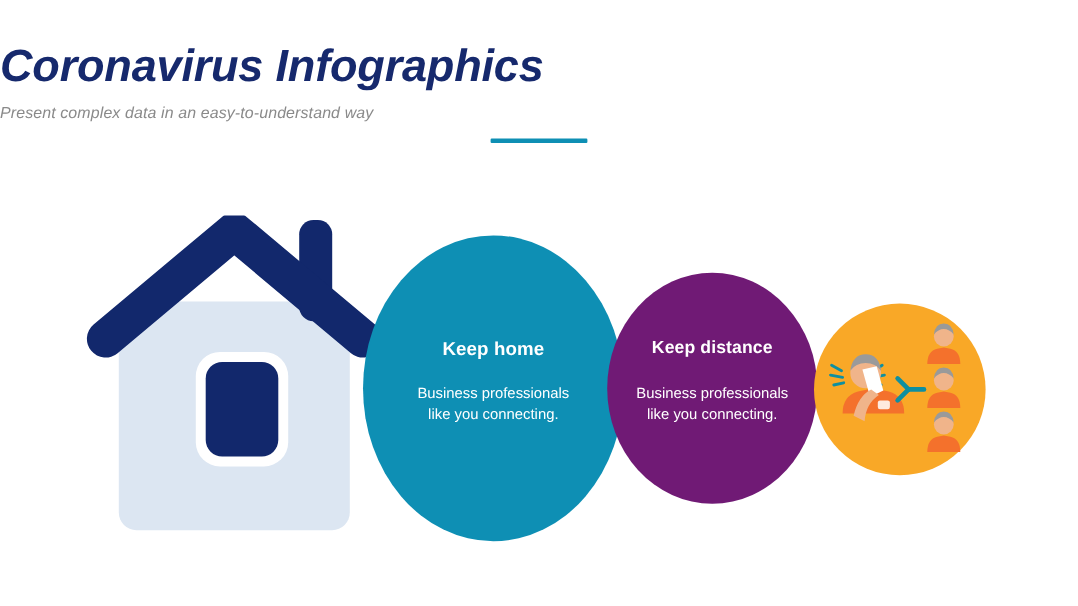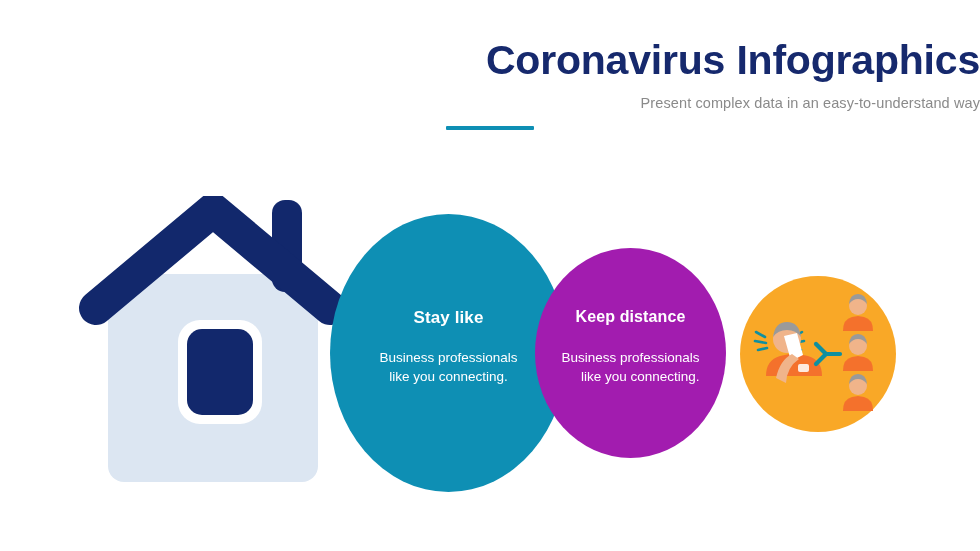--- a/index.html
+++ b/index.html
@@ -20,37 +20,37 @@
     inset: 0;
     background: #ffffff;
   }
 
   
   .header {
     position: absolute;
     top: 38px;
     left: 0;
     width: 980px;
-    text-align: right;
+    text-align: left;
+    font-style: italic;
   }
   .title {
     font-size: 41px;
     font-weight: bold;
     color: #16296d;
     letter-spacing: -0.2px;
     line-height: 1.1;
     margin: 0;
   }
   .subtitle {
     font-size: 14.5px;
     color: #8a8a8a;
     margin: 12px 0 0 0;
     line-height: 1.2;
     letter-spacing: 0.1px;
-    padding-left: 44px;
   }
   .divider {
     width: 88px;
     height: 4px;
     background: #0e8fb4;
     margin: 14px auto 0 auto;
     border-radius: 1px;
   }
 
   
@@ -117,26 +117,25 @@
     box-sizing: border-box;
   }
   .circle-teal {
     left: 330px;
     top: 214px;
     width: 237px;
     height: 278px;
     background: #0e8fb4;
   }
   .circle-yellow {
-    left: 535px;
+    left: 552px;
     top: 248px;
     width: 191px;
     height: 210px;
-    background: #a21caf;
-    text-align: right;
+    background: #701a75;
   }
   .circle-orange {
     left: 740px;
     top: 276px;
     width: 156px;
     height: 156px;
     background: #f9a827;
   }
 
   .c-heading {
@@ -185,21 +184,21 @@
       <svg class="house-roof" viewBox="0 0 270 130">
         <rect x="194" y="4" width="30" height="92" rx="13" fill="#12286c"></rect>
         <path d="M18 112 L135 14 L252 112" fill="none" stroke="#12286c" stroke-width="34" stroke-linecap="round" stroke-linejoin="round"></path>
       </svg>
       <div class="house-door">
         <div class="house-door-inner"></div>
       </div>
     </div>
 
     <div class="circle circle-teal">
-      <div class="c-heading">Stay like</div>
+      <div class="c-heading">Keep home</div>
       <div class="c-body">
         <span>Business professionals</span><br>
         <span>like you connecting.</span>
       </div>
     </div>
 
     <div class="circle circle-yellow">
       <div class="c-heading">Keep distance</div>
       <div class="c-body">
         <span>Business professionals</span><br>

